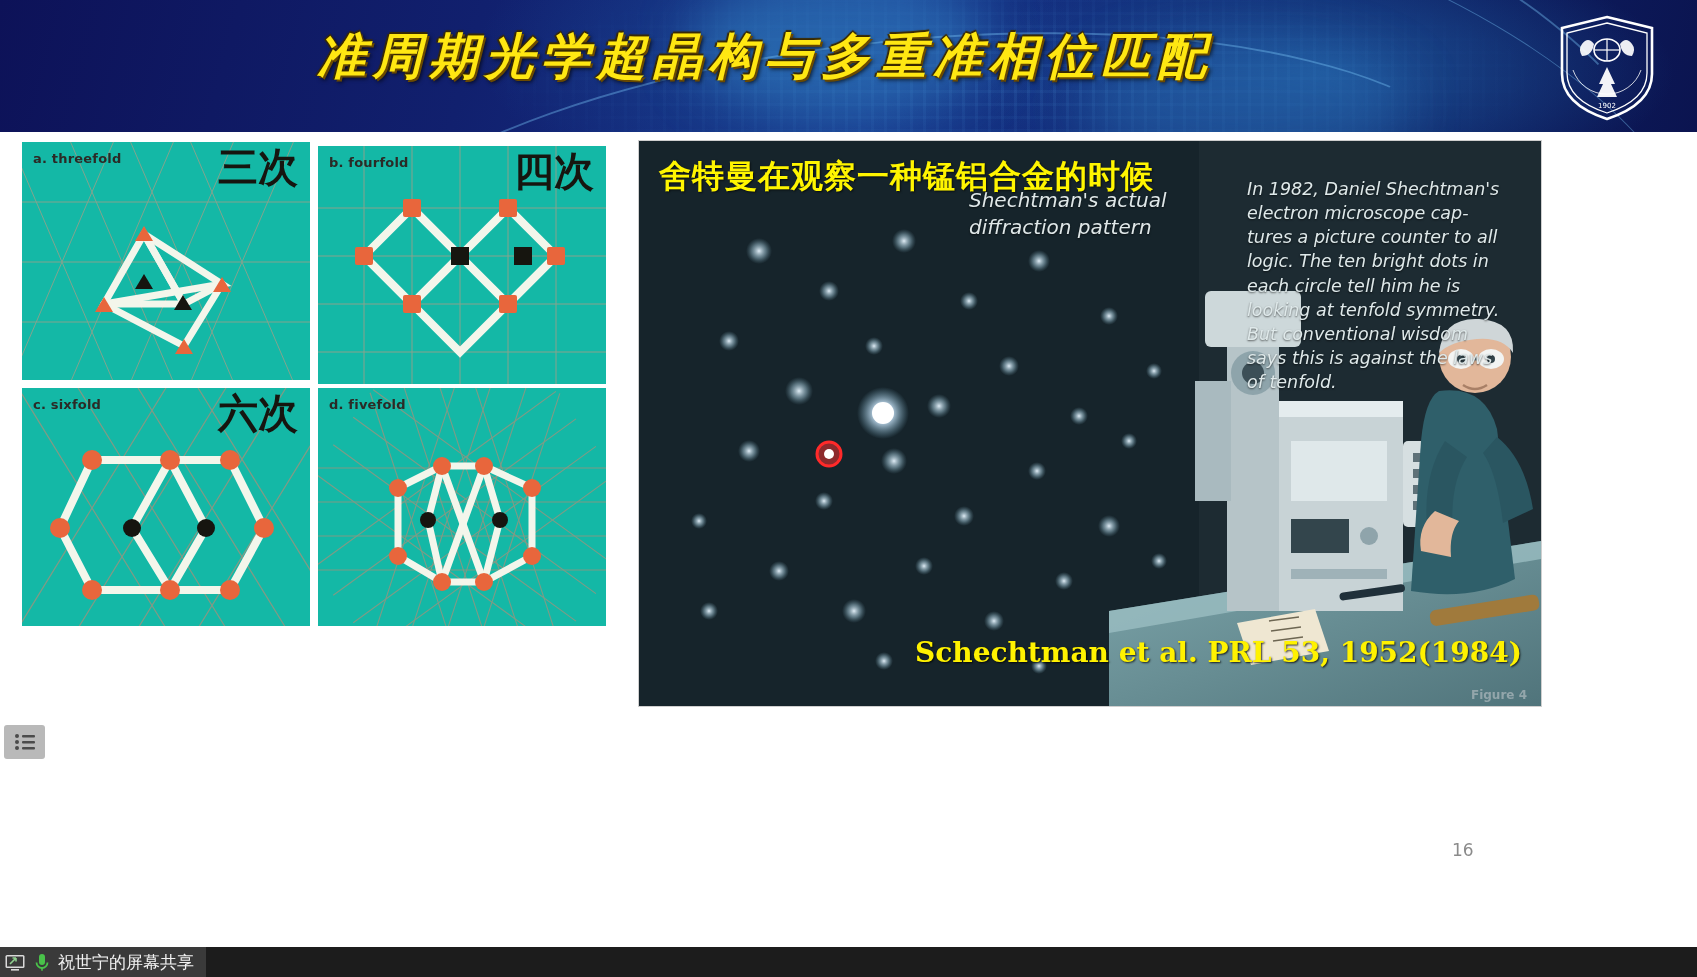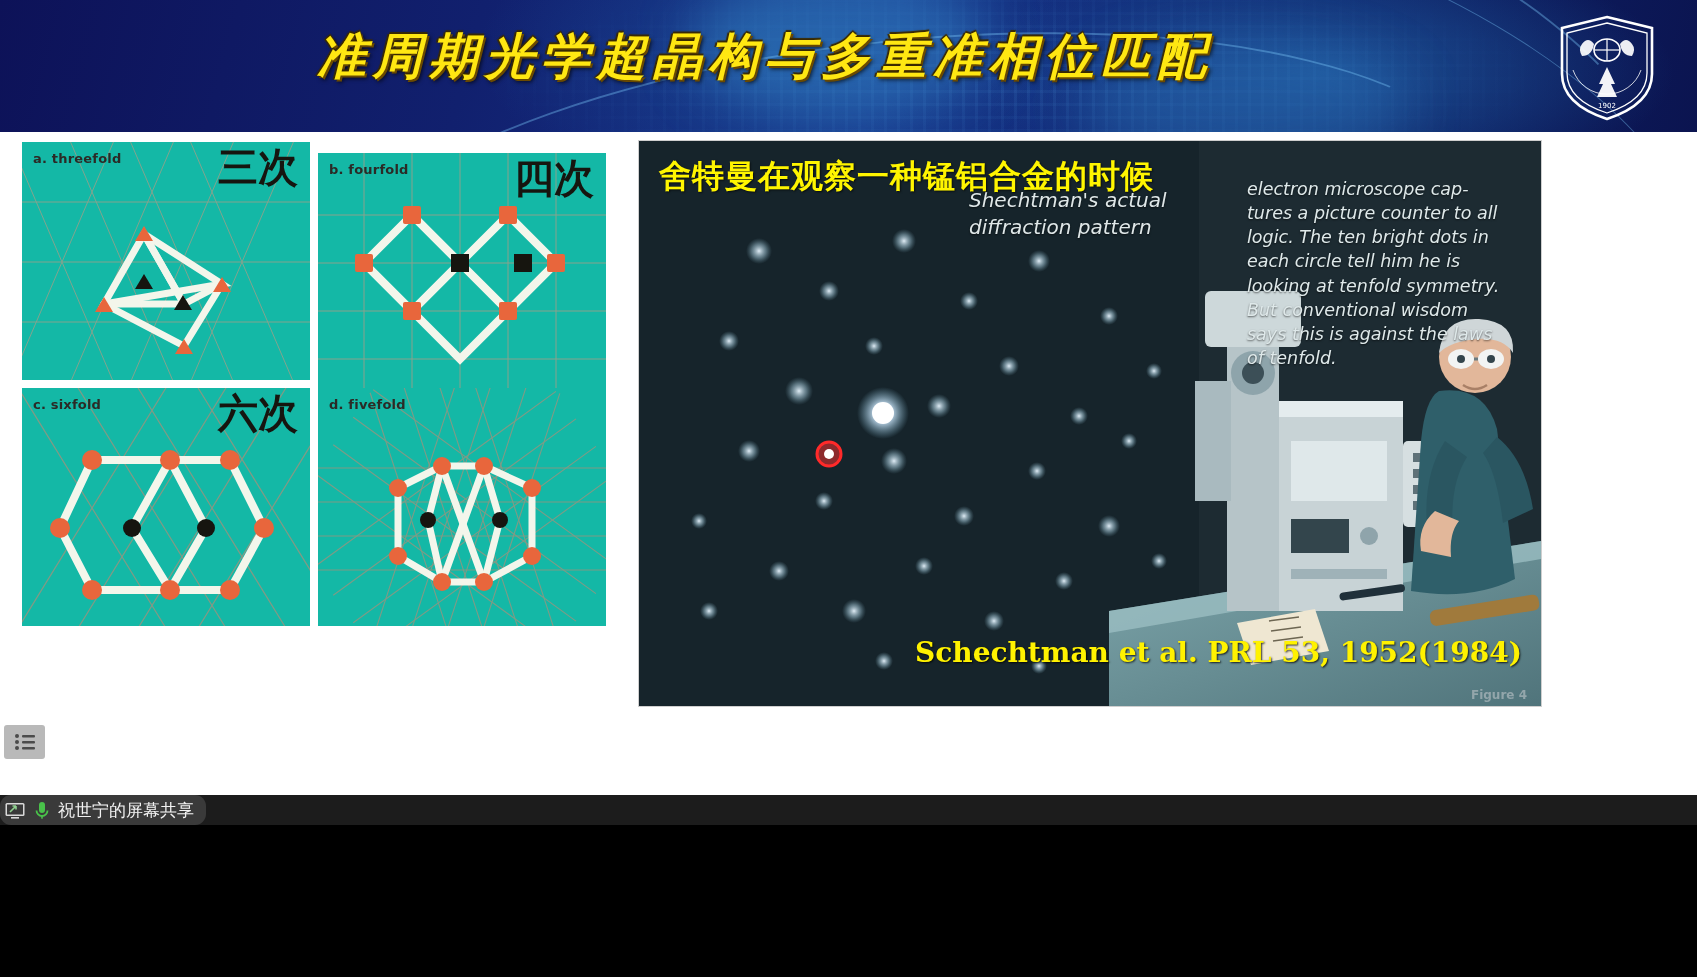--- a/index.html
+++ b/index.html
@@ -1,18 +1,18 @@
 <!DOCTYPE html>
 <html><head>
 <meta charset="utf-8">
 <style>
   html,body{margin:0;padding:0;background:#000;}
   body{width:1697px;height:977px;overflow:hidden;font-family:"Liberation Sans","DejaVu Sans",sans-serif;}
 
-  #stage{position:relative;width:1697px;height:825px;background:#ffffff;overflow:hidden;}
+  #stage{position:relative;width:1697px;height:977px;background:#ffffff;overflow:hidden;}
 
   
   .banner{position:absolute;left:0;top:0;width:1697px;height:132px;
     background:
       radial-gradient(ellipse 500px 180px at 78% 55%, rgba(40,120,190,.55), rgba(10,30,90,0) 70%),
       radial-gradient(ellipse 420px 200px at 46% 40%, rgba(30,95,165,.45), rgba(10,30,90,0) 72%),
       linear-gradient(105deg,#0d1258 0%,#11206e 28%,#163389 52%,#0e2369 76%,#0b1450 100%);
     overflow:hidden;}
   .banner .mesh{position:absolute;inset:0;opacity:.5;
     background-image:
@@ -44,21 +44,21 @@
   .crest{position:absolute;right:38px;top:14px;width:104px;height:108px;}
   .crest svg{width:100%;height:100%;display:block;}
 
   
   .slide{position:absolute;left:0;top:132px;width:1697px;height:845px;background:#ffffff;}
 
   
   .fig-left{position:absolute;left:22px;top:10px;width:584px;height:486px;background:#ffffff;}
   .qc-cell{position:absolute;width:288px;height:238px;background:#14b8a6;overflow:hidden;}
   .qc-a{left:0;top:0;}
-  .qc-b{left:296px;top:11px;}
+  .qc-b{left:296px;top:4px;}
   .qc-c{left:0;top:246px;}
   .qc-d{left:296px;top:246px;}
   .qc-cap{position:absolute;left:11px;top:9px;font-family:"DejaVu Sans","Liberation Sans",sans-serif;
     font-size:13px;color:#2b2a26;font-weight:600;letter-spacing:.2px;z-index:5;}
   .qc-cn{position:absolute;right:12px;top:4px;font-family:"DejaVu Sans",sans-serif;
     font-size:40px;font-weight:bold;color:#16150f;line-height:1.05;z-index:5;}
   .qc-svg{position:absolute;left:0;top:0;width:288px;height:238px;}
 
   
   .fig-right{position:absolute;left:638px;top:8px;width:902px;height:565px;
@@ -94,21 +94,21 @@
     font-size:17px;color:#8b8b8b;}
 
   
   .listbtn{position:absolute;left:4px;top:593px;width:41px;height:34px;background:#b9b9b9;
     border-radius:3px;display:flex;align-items:center;justify-content:center;}
   .listbtn svg{width:22px;height:18px;display:block;}
 
   
   .taskbar{position:absolute;left:0;bottom:0;width:1697px;height:30px;background:#1c1c1c;}
   .tb-share{position:absolute;left:0;top:0;height:30px;background:#3a3a3a;display:flex;
-    align-items:center;padding:0 12px 0 4px;gap:5px;border-radius:11px;}
+    align-items:center;padding:0 12px 0 4px;gap:5px;}
   .tb-icon{width:22px;height:22px;display:block;flex:0 0 auto;}
   .tb-label{font-family:"DejaVu Sans",sans-serif;font-size:17px;color:#f2f2f2;white-space:nowrap;}
 </style>
 </head>
 <body>
 
 <div id="stage">
 
   <div class="banner">
     <div class="mesh"></div>
@@ -403,20 +403,21 @@
         <rect x="790" y="470" width="110" height="16" rx="6" fill="#a07a3c" transform="rotate(-9 790 470)"></rect>
 
         <rect width="902" height="565" fill="none"></rect>
       </svg>
 
       <div class="yellow-head">舍特曼在观察一种锰铝合金的时候</div>
 
       <div class="cap-shecht">Shechtman's actual diffraction pattern</div>
 
       <div class="cap-right">
+        <div>In 1982, Daniel Shechtman's</div>
         <div>electron microscope cap-</div>
         <div>tures a picture counter to all</div>
         <div>logic. The ten bright dots in</div>
         <div>each circle tell him he is</div>
         <div>looking at tenfold symmetry.</div>
         <div>But conventional wisdom</div>
         <div>says this is against the laws</div>
         <div>of tenfold.</div>
       </div>
 

